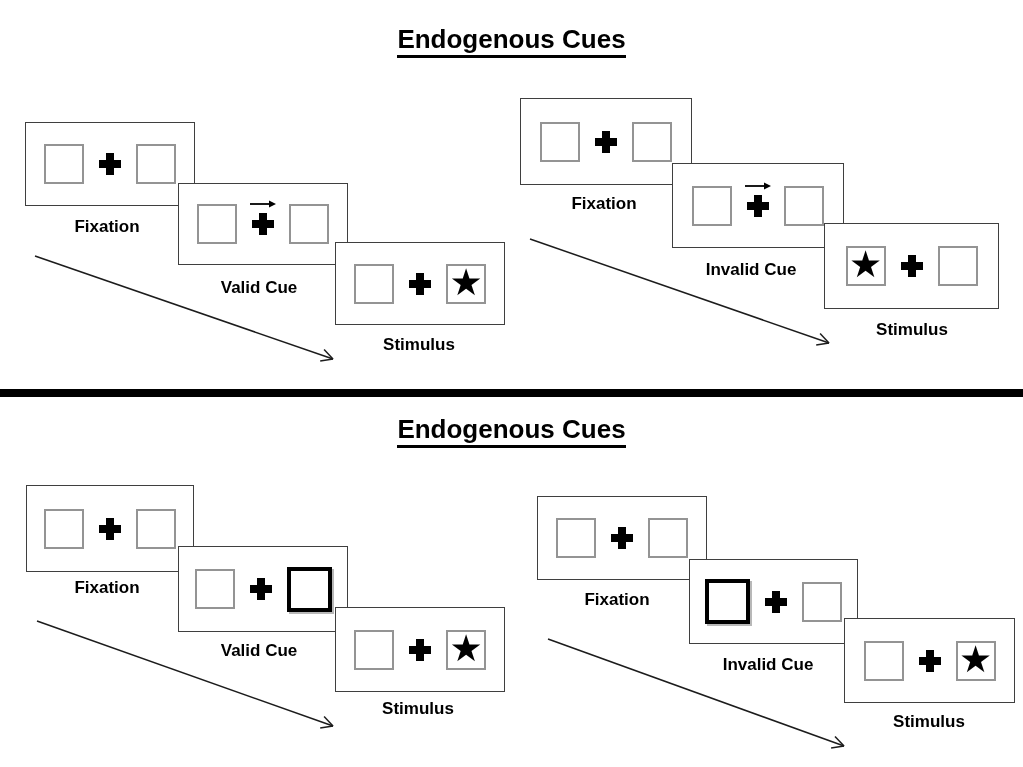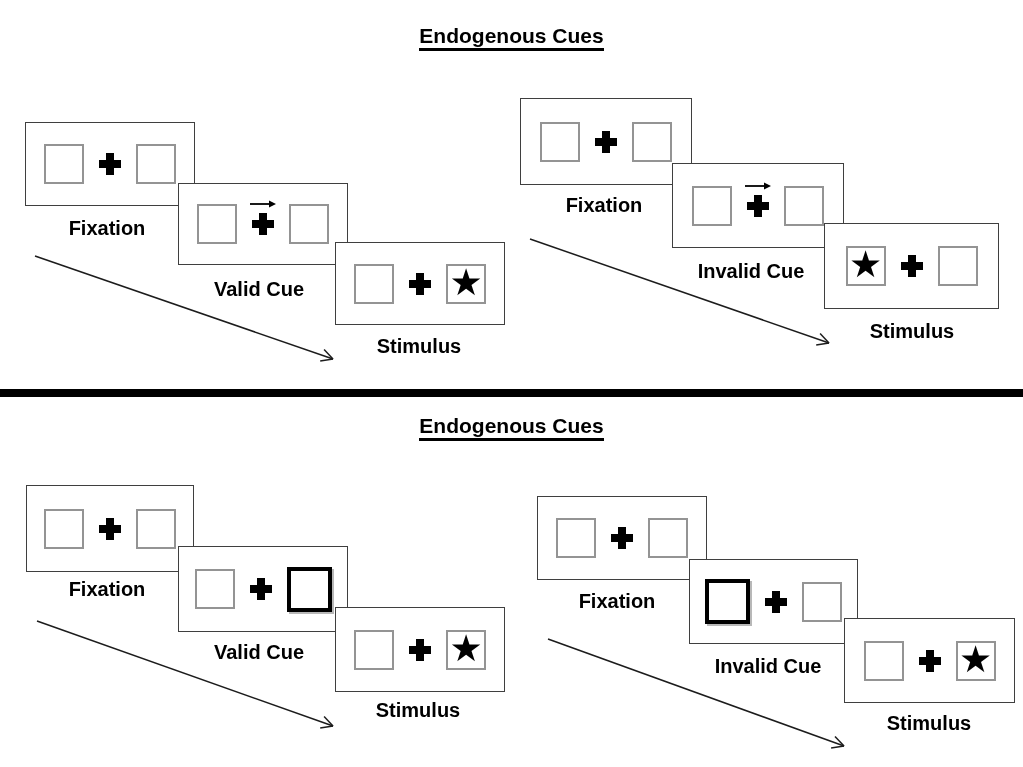--- a/index.html
+++ b/index.html
@@ -1,34 +1,34 @@
 <!DOCTYPE html>
 <html><head>
 <meta charset="utf-8">
 <style>
   html,body{margin:0;padding:0;background:#fff;}
   .canvas{position:relative;width:1023px;height:767px;background:#ffffff;overflow:hidden;
           font-family:"Liberation Sans",sans-serif;color:#000;}
-  .title{position:absolute;left:0;width:1023px;text-align:center;font-size:21px;font-weight:bold;}
+  .title{position:absolute;left:0;width:1023px;text-align:center;font-size:26px;font-weight:bold;}
   .title .ul{border-bottom:3px solid #000;padding-bottom:1px;}
   .divider{position:absolute;left:0;width:1023px;height:8px;background:#000;}
   .panel{position:absolute;background:#fff;border:1.5px solid #3f3f3f;box-sizing:border-box;
          display:flex;align-items:center;justify-content:center;}
   .row{display:flex;align-items:center;justify-content:center;gap:13px;}
   .sq{width:36px;height:36px;border:2px solid #949494;background:#fff;box-sizing:content-box;
       display:flex;align-items:center;justify-content:center;}
   .sq.thick{width:37px;height:37px;border:4px solid #000;box-shadow:2px 2px 0 #b8b8b8;}
   .star{font-family:"DejaVu Sans",sans-serif;font-size:37px;line-height:36px;color:#000;
         transform:translateY(-1px);}
   .plus-wrap{position:relative;width:22px;height:22px;margin:0 2px;}
   .plus{position:absolute;left:0;top:0;width:22px;height:22px;}
   .plus::before{content:"";position:absolute;left:0;top:7px;width:22px;height:8px;background:#000;}
   .plus::after{content:"";position:absolute;left:7px;top:0;width:8px;height:22px;background:#000;}
   .cue-arrow{position:absolute;left:-3px;top:-14px;}
-  .plabel{position:absolute;font-size:20px;font-weight:bold;text-align:center;width:160px;}
+  .plabel{position:absolute;font-size:17px;font-weight:bold;text-align:center;width:160px;}
   .tarrow{position:absolute;}
   .z1{z-index:1}.z2{z-index:2}.z3{z-index:3}
 </style>
 </head>
 <body>
 
 <div class="canvas">
 
   <div class="title" style="top:24px;">
     <span class="ul">Endogenous Cues</span>

